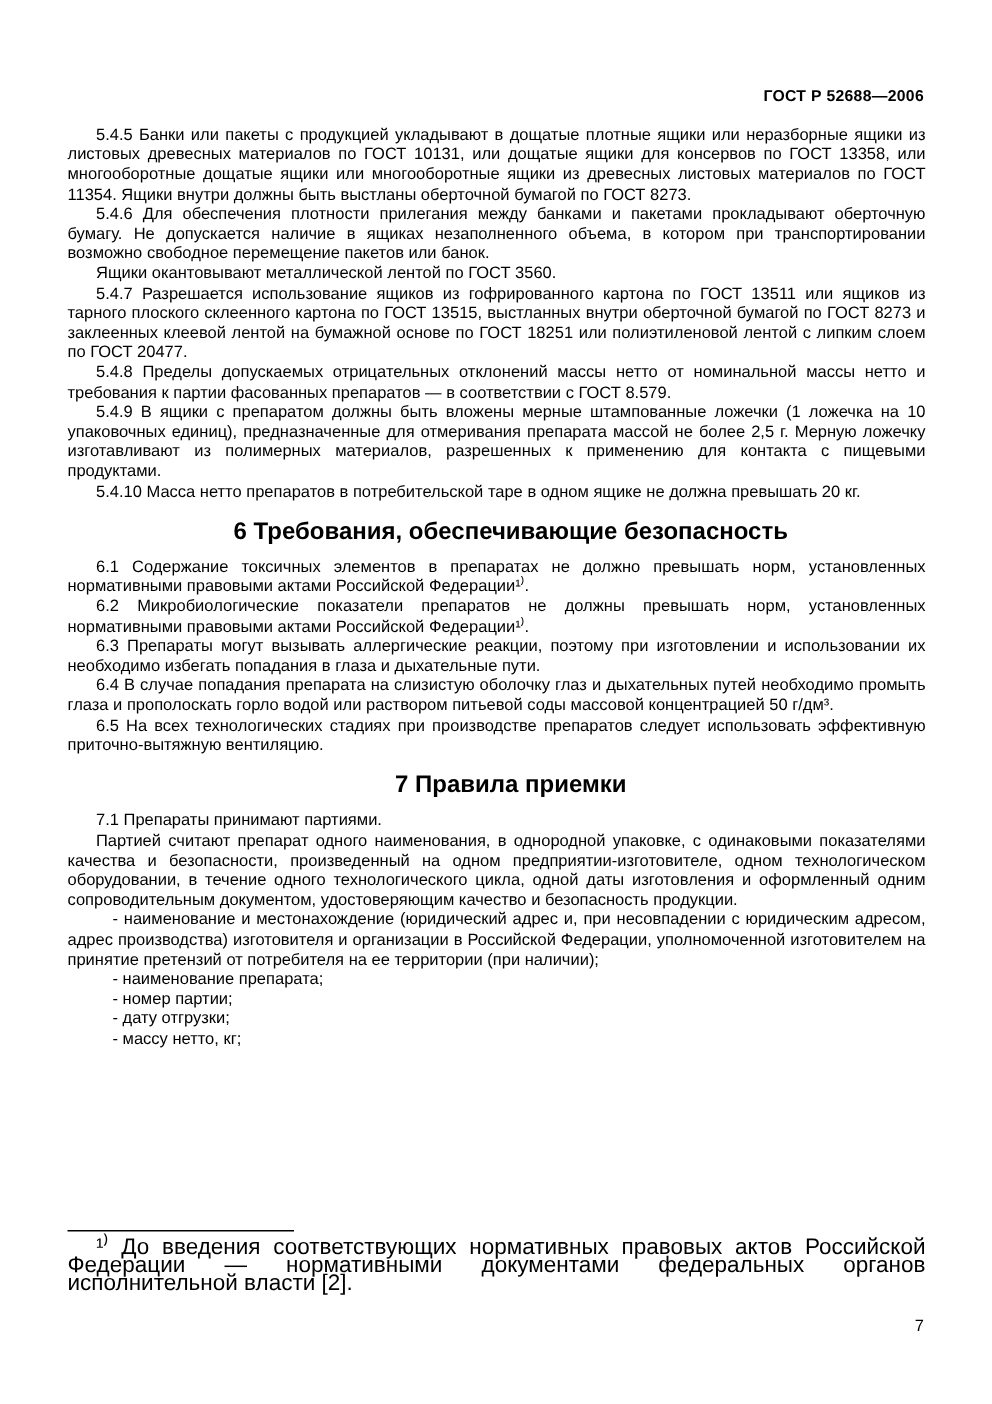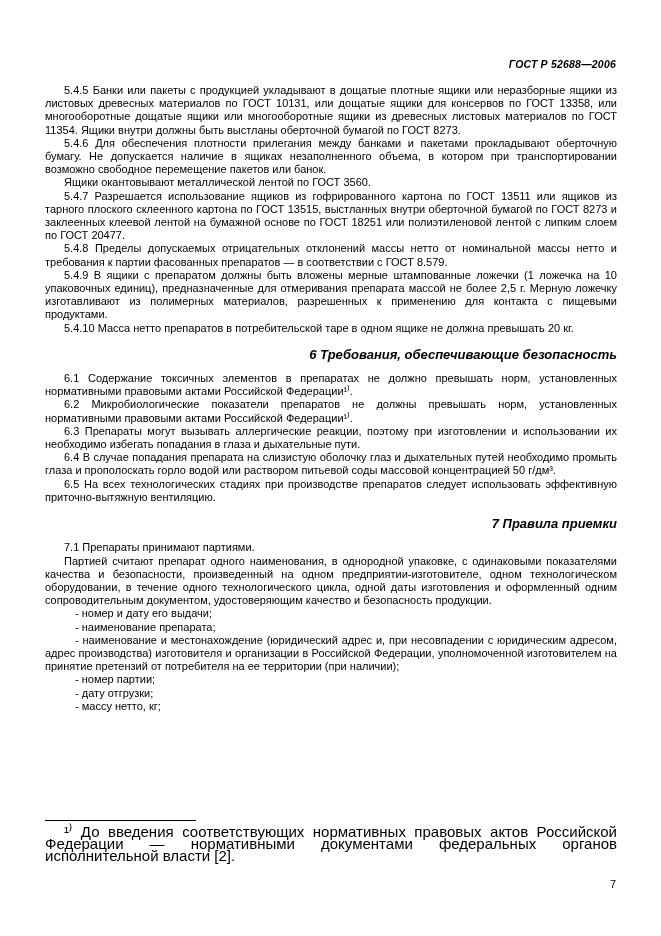--- a/index.html
+++ b/index.html
@@ -16,21 +16,20 @@
     color: #000000;
     overflow: hidden;
   }
   .doc-header {
     position: absolute;
     top: 58px;
     right: 45px;
     font-size: 10.5px;
     font-weight: bold;
     letter-spacing: 0.2px;
-    font-style: italic;
   }
   .body-text {
     position: absolute;
     top: 84px;
     left: 45px;
     width: 572px;
     font-size: 11px;
     line-height: 13.2px;
     text-align: justify;
   }
@@ -38,24 +37,23 @@
     margin: 0;
     text-indent: 19px;
   }
   .list-item {
     margin: 0;
     text-indent: 30px;
   }
   .heading {
     margin: 13px 0 11px 0;
     text-indent: 19px;
-    font-size: 13px;
+    font-size: 16px;
     font-weight: bold;
-    text-align: right;
-    font-style: italic;
+    text-align: center;
   }
   .footnote-block {
     position: absolute;
     left: 45px;
     bottom: 74px;
     width: 572px;
   }
   .footnote-rule {
     width: 151px;
     height: 0;
@@ -93,23 +91,22 @@
       <p class="para">5.4.10 Масса нетто препаратов в потребительской таре в одном ящике не должна превышать 20 кг.</p>
       <p class="heading">6 Требования, обеспечивающие безопасность</p>
       <p class="para">6.1 Содержание токсичных элементов в препаратах не должно превышать норм, установленных нормативными правовыми актами Российской Федерации¹⁾.</p>
       <p class="para">6.2 Микробиологические показатели препаратов не должны превышать норм, установленных нормативными правовыми актами Российской Федерации¹⁾.</p>
       <p class="para">6.3 Препараты могут вызывать аллергические реакции, поэтому при изготовлении и использовании их необходимо избегать попадания в глаза и дыхательные пути.</p>
       <p class="para">6.4 В случае попадания препарата на слизистую оболочку глаз и дыхательных путей необходимо промыть глаза и прополоскать горло водой или раствором питьевой соды массовой концентрацией 50 г/дм³.</p>
       <p class="para">6.5 На всех технологических стадиях при производстве препаратов следует использовать эффективную приточно-вытяжную вентиляцию.</p>
       <p class="heading">7 Правила приемки</p>
       <p class="para">7.1 Препараты принимают партиями.</p>
       <p class="para">Партией считают препарат одного наименования, в однородной упаковке, с одинаковыми показателями качества и безопасности, произведенный на одном предприятии-изготовителе, одном технологическом оборудовании, в течение одного технологического цикла, одной даты изготовления и оформленный одним сопроводительным документом, удостоверяющим качество и безопасность продукции.</p>
-      <p class="list-item">-  номер и дату его выдачи;</p>
+      <p class="list-item">-  наименование и местонахождение (юридический адрес и, при несовпадении с юридическим адресом, адрес производства) изготовителя и организации в Российской Федерации, уполномоченной изготовителем на принятие претензий от потребителя на ее территории (при наличии);</p>
       <p class="list-item">-  наименование препарата;</p>
-      <p class="list-item">-  наименование и местонахождение (юридический адрес и, при несовпадении с юридическим адресом, адрес производства) изготовителя и организации в Российской Федерации, уполномоченной изготовителем на принятие претензий от потребителя на ее территории (при наличии);</p>
       <p class="list-item">-  номер партии;</p>
       <p class="list-item">-  дату отгрузки;</p>
       <p class="list-item">-  массу нетто, кг;</p>
     </div>
 
   <div class="footnote-block">
     <div class="footnote-rule"></div>
     <p class="footnote-text">¹⁾  До введения соответствующих нормативных правовых актов Российской Федерации — нормативными документами федеральных органов исполнительной власти [2].</p>
   </div>
 

